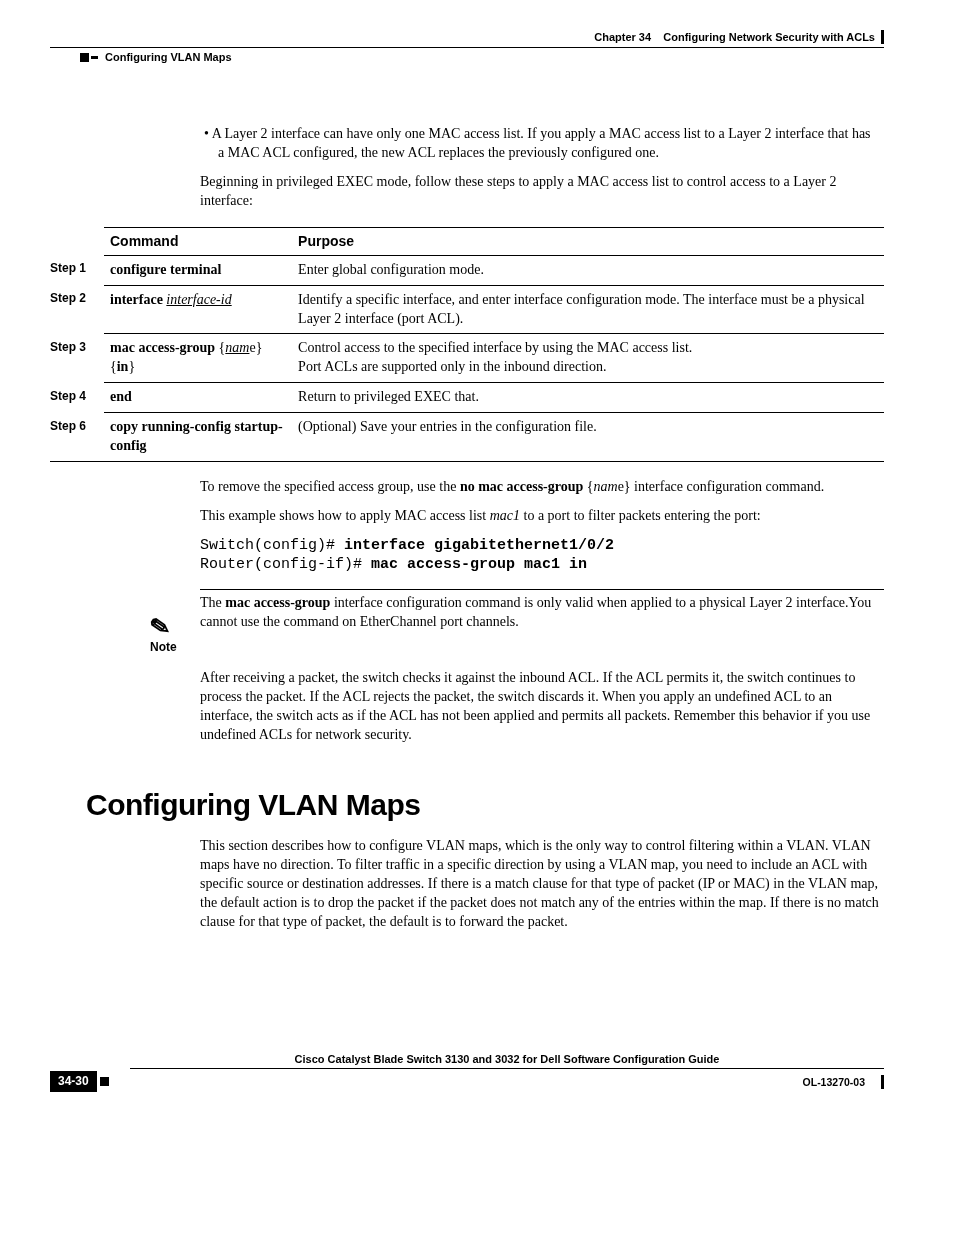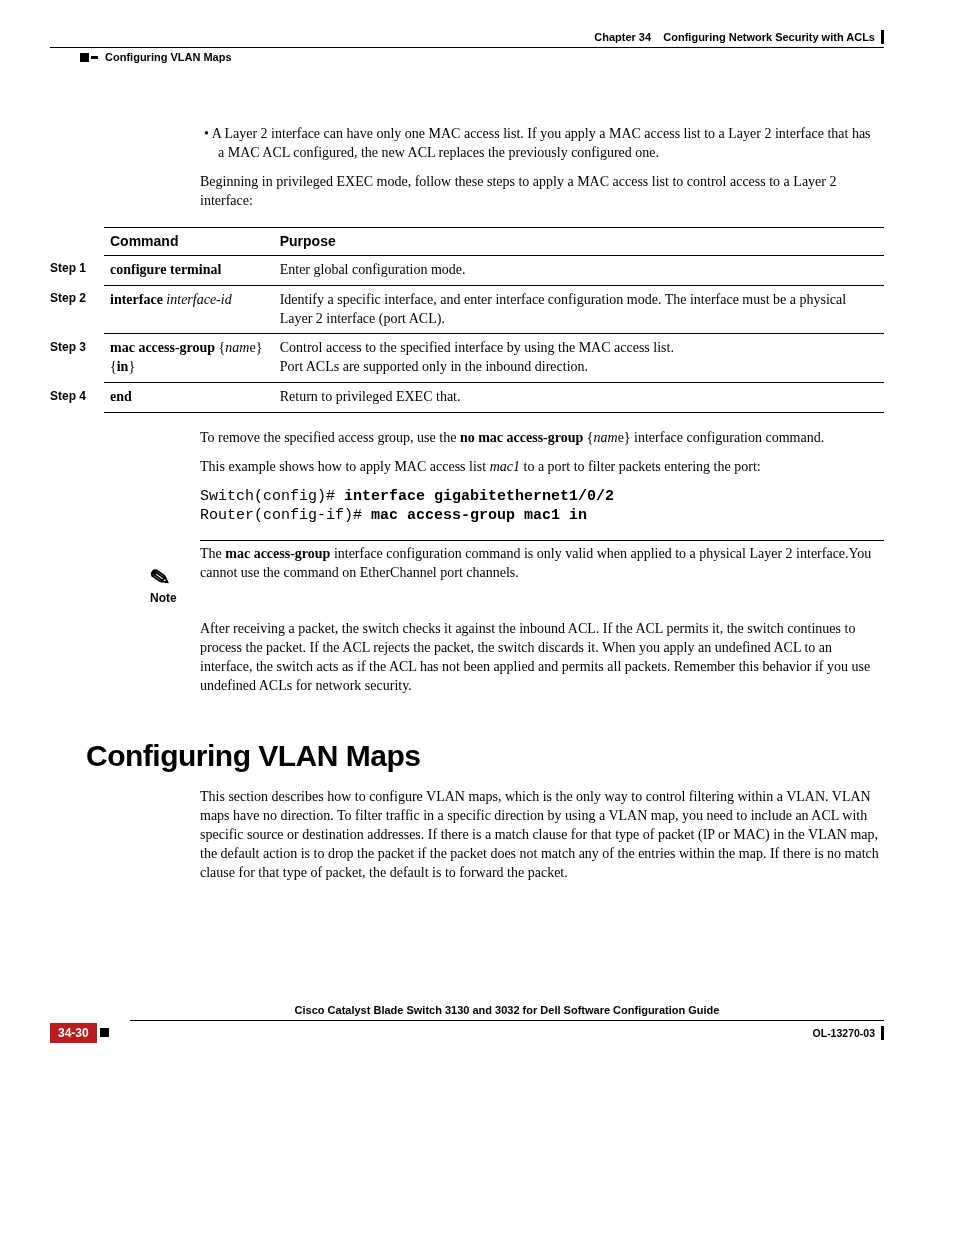--- a/index.html
+++ b/index.html
@@ -77,21 +77,21 @@
   table.steps td.stepno {
     font-family: Arial, Helvetica, sans-serif;
     font-weight: bold;
     font-size: 12px;
     border-bottom: none;
     white-space: nowrap;
     width: 48px;
     padding-left: 0;
   }
   table.steps td.cmd strong { font-weight: bold; }
-  table.steps td.cmd em { font-style: italic; }
+  table.steps td.cmd em { font-style: italic; text-decoration: underline; }
   table.steps tr.lastrow td { border-bottom: 1.5px solid #000; }
   .code-block {
     font-family: Liberation Mono, monospace;
     font-size: 15px;
     white-space: pre;
     margin: 6px 0 14px 0;
     line-height: 1.3;
   }
   .note-row {
     display: flex;
@@ -140,34 +140,34 @@
     border-bottom: 1px solid #000;
     padding-bottom: 2px;
     margin-left: 80px;
   }
   .footer .bar {
     display: flex;
     align-items: center;
     margin-top: 2px;
   }
   .footer .pagebox {
-    background: #b91c1c;
+    background: #000000;
     color: #fff;
     font-weight: bold;
     padding: 2px 8px;
     font-size: 12px;
   }
   .footer .sq {
     width: 9px; height: 9px; background:#000; display:inline-block;
     margin-left:3px; vertical-align:middle;
   }
   .footer .doc {
     margin-left: auto;
     font-weight: bold;
-    padding-right: 6px;
+    padding-right: 16px;
     border-right: 3px solid #000;
     height: 14px;
     line-height:14px;
   }
   .steps-wrap { margin-left: 0; }
 </style>
 </head>
 <body>
 
 <div class="header-right">
@@ -216,20 +216,25 @@
         <tr>
           <td class="stepno">Step 3</td>
           <td class="cmd"><strong>mac access-group</strong> {<em>nam</em>e} {<strong>in</strong>}</td>
           <td>Control access to the specified interface by using the MAC access list.<div style="margin-top: 0;">Port ACLs are supported only in the inbound direction.</div></td>
         </tr>
         <tr>
           <td class="stepno">Step 4</td>
           <td class="cmd"><strong>end</strong></td>
           <td>Return to privileged EXEC that.</td>
         </tr>
+        <tr class="lastrow">
+          <td class="stepno">Step 6</td>
+          <td class="cmd"><strong>copy running-config startup-config</strong></td>
+          <td>(Optional) Save your entries in the configuration file.</td>
+        </tr>
       </tbody>
 </table>
 </div>
 
 <div class="body-col">
   <p id="remove-para">To remove the specified access group, use the <strong>no mac access-group</strong> {<em>nam</em>e} interface configuration command.</p>
   <p id="example-para">This example shows how to apply MAC access list <em>mac1</em> to a port to filter packets entering the port:</p>
   <div class="code-block"><span>Switch(config)# </span><strong>interface gigabitethernet1/0/2</strong>
 <span>Router(config-if)# </span><strong>mac access-group mac1 in</strong></div>
 </div>

